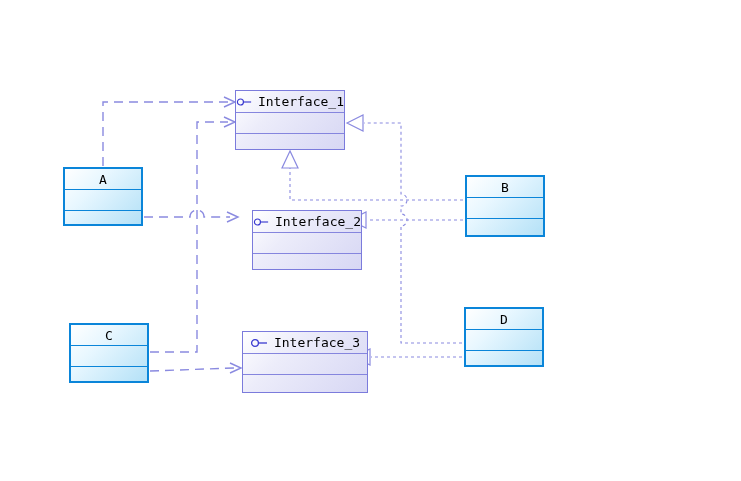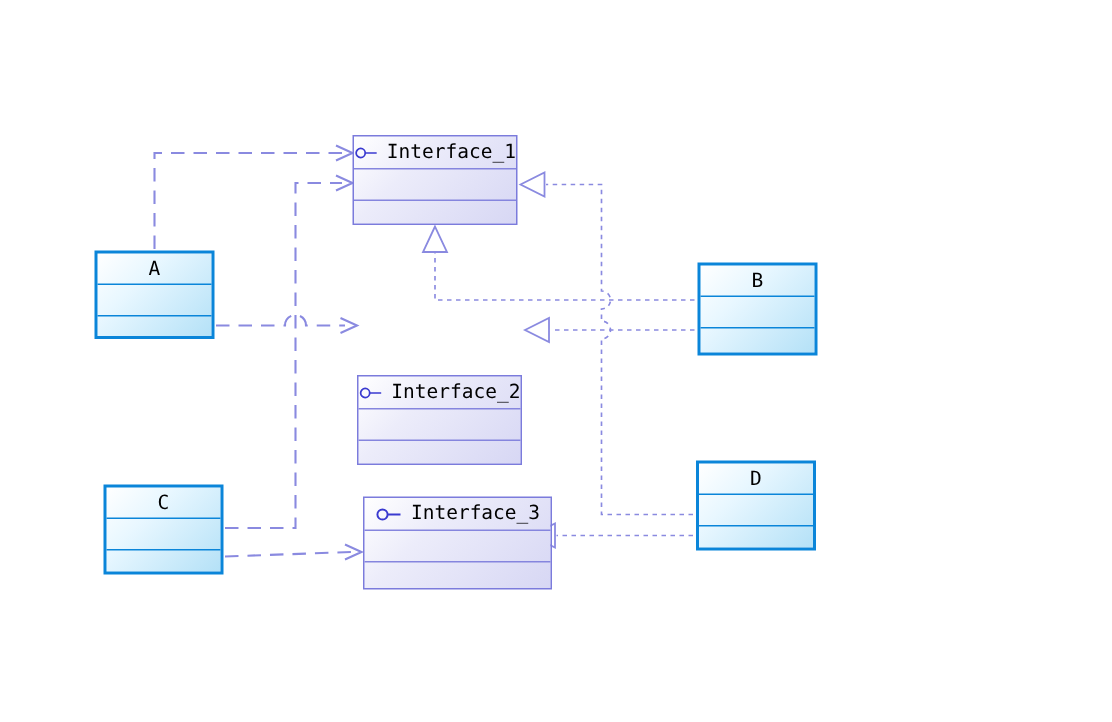--- a/index.html
+++ b/index.html
@@ -42,21 +42,21 @@
     font-size: 13px;
     color: #000000;
     white-space: nowrap;
   }
   .kind-interface .node-title { height: 21px; }
   .compartment { flex: 0 0 20px; }
   .compartment.last { flex: 1 1 auto; }
 
   
   #node-interface1 { left: 235px; top: 90px;  width: 110px; height: 60px; }
-  #node-interface2 { left: 238px; top: 210px; width: 110px; height: 60px; margin-top: 40px; }
+  #node-interface2 { left: 252px; top: 210px; width: 110px; height: 60px; }
   #node-interface3 { left: 242px; top: 331px; width: 126px; height: 62px; }
   #node-classA     { left: 63px;  top: 167px; width: 80px;  height: 59px; }
   #node-classB     { left: 465px; top: 175px; width: 80px;  height: 62px; }
   #node-classC     { left: 69px;  top: 323px; width: 80px;  height: 60px; }
   #node-classD     { left: 464px; top: 307px; width: 80px;  height: 60px; }
 
   
   #connector-layer {
     position: absolute;
     left: 0; top: 0;

